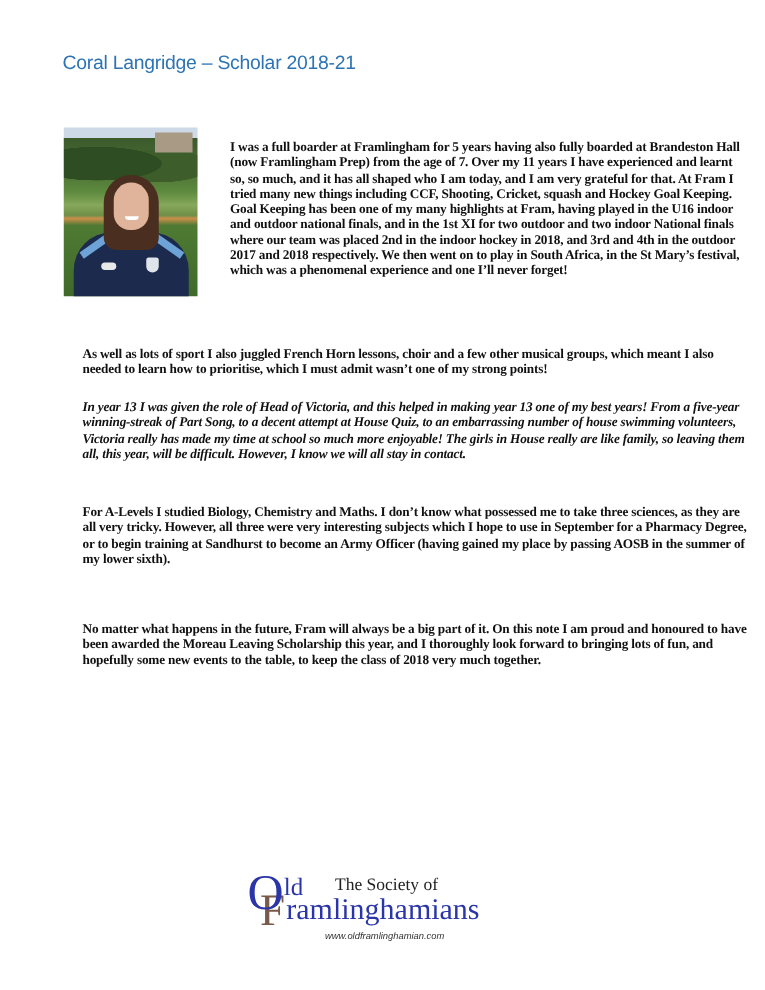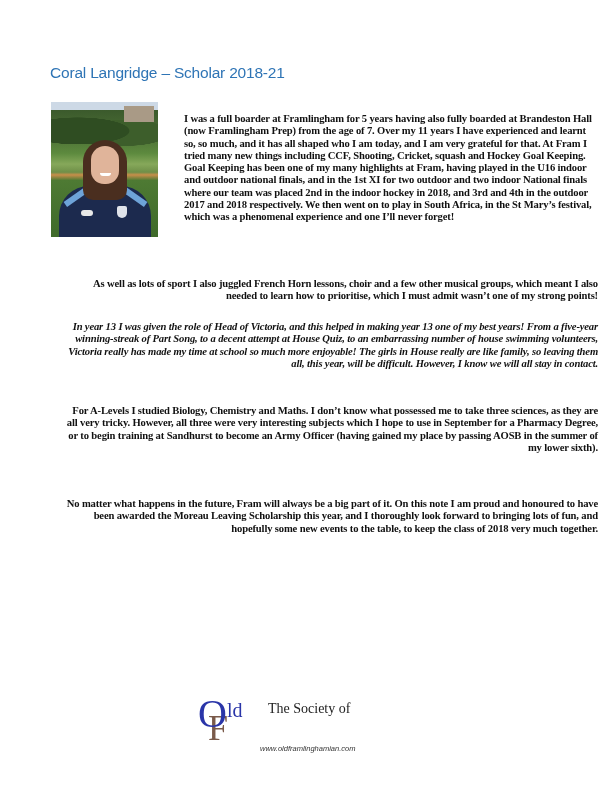--- a/index.html
+++ b/index.html
@@ -1,19 +1,19 @@
 <!DOCTYPE html>
 <html><head>
 <meta charset="utf-8">
 <style>
   html, body { margin: 0; padding: 0; background: #ffffff; }
   body { width: 612px; height: 792px; position: relative; overflow: hidden; }
   .page { position: absolute; left: 0; top: 0; width: 612px; height: 792px; background: #fff; }
   .title {
-    position: absolute; left: 50px; top: 64px;
+    position: absolute; left: 50px; top: 42px;
     font-family: "Liberation Sans", sans-serif; font-size: 15.5px;
     color: #2e74b5; letter-spacing: -0.2px; white-space: nowrap;
   }
   .photo {
     position: absolute; left: 51px; top: 102px; width: 107px; height: 135px;
     overflow: hidden;
     background: linear-gradient(to bottom, #cdd9e6 0%, #cdd9e6 6%, #3b5a2c 6%, #4c6f35 25%, #5d8a3e 38%, #86a85a 46%, #6f8f48 52%, #c88e4a 54%, #4e7a33 58%, #3f6a2a 100%);
   }
   .photo .castle { position: absolute; right: 4px; top: 4px; width: 30px; height: 16px; background: #a99a86; }
   .photo .trees { position: absolute; left: 0; top: 8px; width: 107px; height: 38px;
@@ -26,21 +26,21 @@
   .photo .stripe-l { position: absolute; left: 12px; top: 92px; width: 26px; height: 6px; background: #6ea3d8; transform: rotate(-35deg); }
   .photo .stripe-r { position: absolute; right: 10px; top: 92px; width: 26px; height: 6px; background: #6ea3d8; transform: rotate(35deg); }
   .photo .badge { position: absolute; left: 66px; top: 104px; width: 10px; height: 12px; background: #dfe3ea; border-radius: 2px 2px 5px 5px; }
   .photo .logo-ccc { position: absolute; left: 30px; top: 108px; width: 12px; height: 6px; background: #e8e8e8; border-radius: 3px; }
 
   .body-text {
     font-family: "Liberation Serif", serif; font-size: 10.6px; line-height: 12.3px;
     color: #111; font-weight: bold; letter-spacing: -0.15px; margin: 16px;
   }
   .intro { position: absolute; left: 168px; top: 97px; width: 412px; }
-  .para  { position: absolute; left: 50px; width: 532px; text-align: right; }
+  .para  { position: absolute; left: 50px; width: 532px; }
   .p1 { top: 262px; }
   .p2 { top: 305px; font-style: italic; }
   .p3 { top: 389px; }
   .p4 { top: 482px; }
 
   .footer-logo { position: absolute; left: 198px; top: 696px; width: 230px; height: 62px; }
   .logo-O { position: absolute; left: 0; top: -2px; font-family: "Liberation Serif", serif; font-size: 40px; color: #2a35a8; line-height: 40px; }
   .logo-F { position: absolute; left: 10px; top: 14px; font-family: "Liberation Serif", serif; font-size: 36px; color: #7a5a4a; line-height: 36px; }
   .logo-ld { position: absolute; left: 29px; top: 2px; font-family: "Liberation Serif", serif; font-size: 20px; color: #2a35a8; line-height: 24px; }
   .logo-society { position: absolute; left: 70px; top: 6px; font-family: "Liberation Serif", serif; font-size: 14px; color: #222; line-height: 14px; white-space: nowrap; text-align: right; }
@@ -70,15 +70,16 @@
   <p class="body-text para p1">As well as lots of sport I also juggled French Horn lessons, choir and a few other musical groups, which meant I also needed to learn how to prioritise, which I must admit wasn’t one of my strong points!</p>
   <p class="body-text para p2">In year 13 I was given the role of Head of Victoria, and this helped in making year 13 one of my best years! From a five-year winning-streak of Part Song, to a decent attempt at House Quiz, to an embarrassing number of house swimming volunteers, Victoria really has made my time at school so much more enjoyable! The girls in House really are like family, so leaving them all, this year, will be difficult. However, I know we will all stay in contact.</p>
   <p class="body-text para p3">For A-Levels I studied Biology, Chemistry and Maths. I don’t know what possessed me to take three sciences, as they are all very tricky. However, all three were very interesting subjects which I hope to use in September for a Pharmacy Degree, or to begin training at Sandhurst to become an Army Officer (having gained my place by passing AOSB in the summer of my lower sixth).</p>
   <p class="body-text para p4">No matter what happens in the future, Fram will always be a big part of it. On this note I am proud and honoured to have been awarded the Moreau Leaving Scholarship this year, and I thoroughly look forward to bringing lots of fun, and hopefully some new events to the table, to keep the class of 2018 very much together.</p>
 
   <div class="footer-logo">
     <span class="logo-F">F</span>
     <span class="logo-O">O</span>
     <span class="logo-ld">ld</span>
     <span class="logo-society">The Society of</span>
+    <span class="logo-ramling">ramlinghamians</span>
     <span class="logo-url">www.oldframlinghamian.com</span>
   </div>
 </div>
 
 </body></html>

